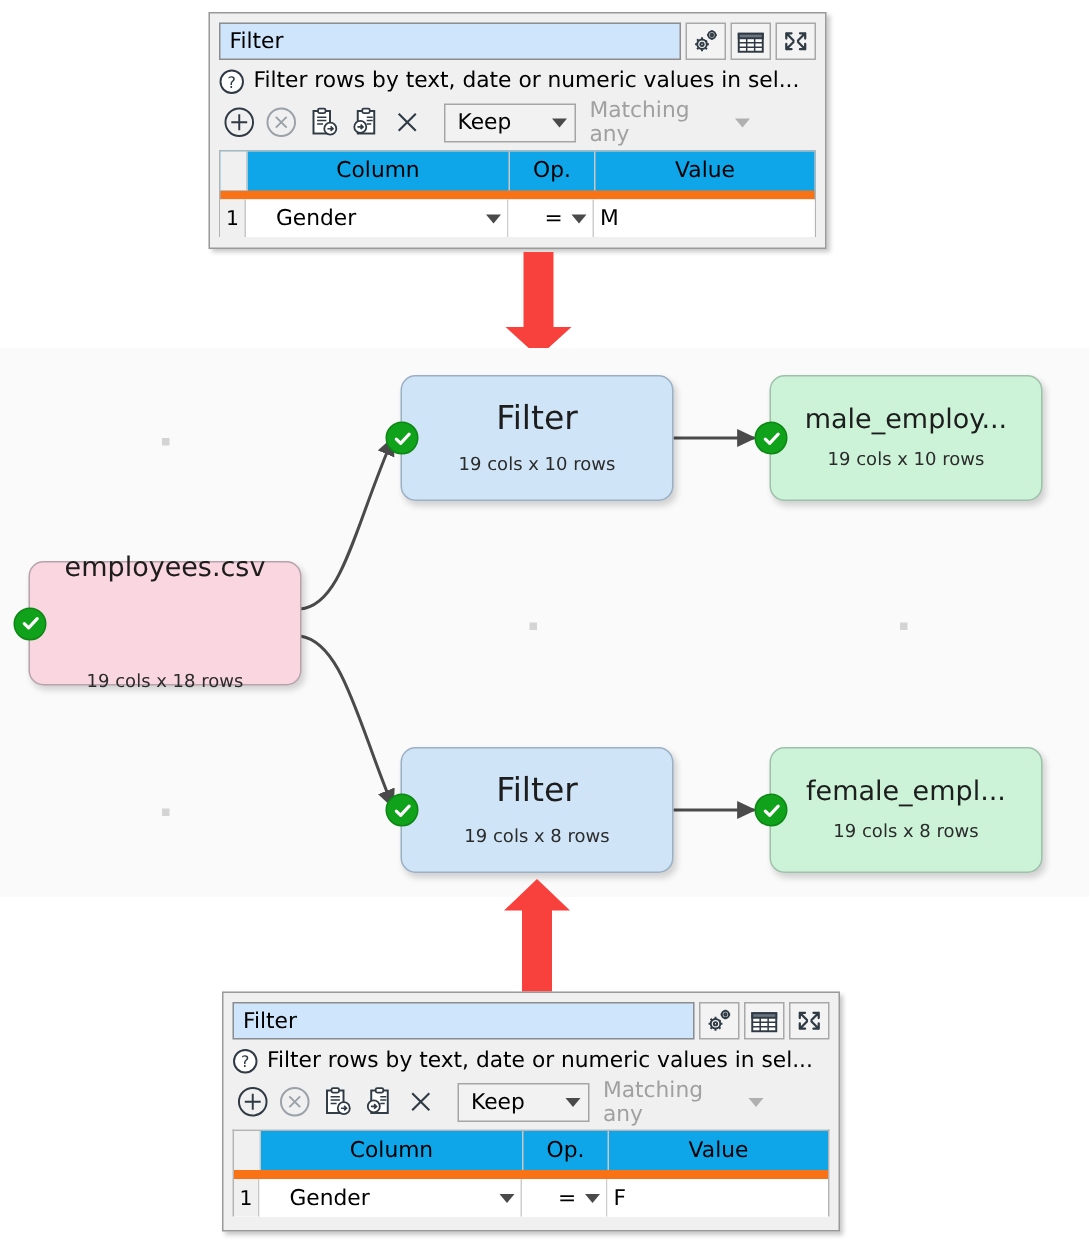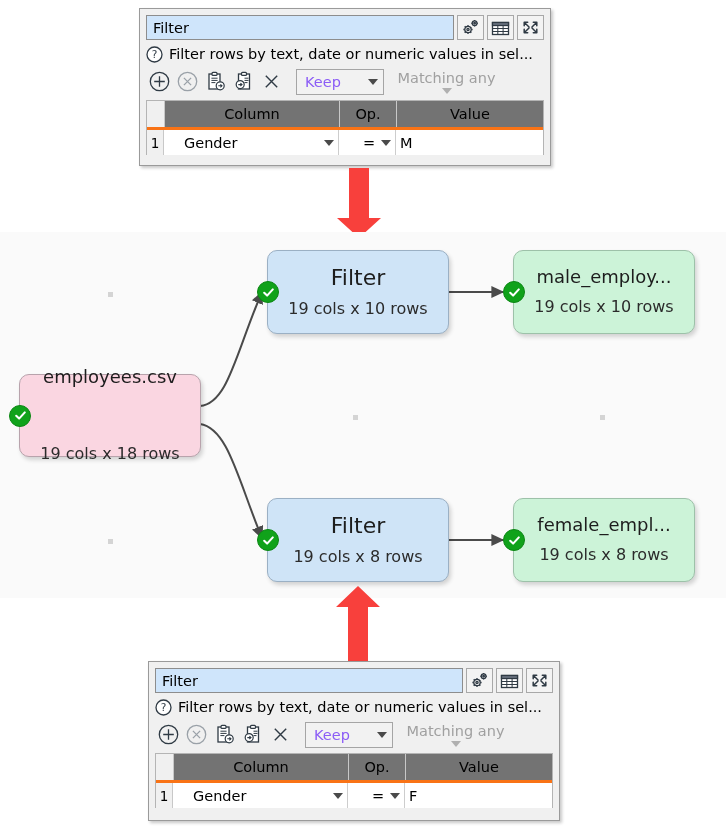--- a/index.html
+++ b/index.html
@@ -49,21 +49,21 @@
     align-items: center;
     justify-content: center;
   }
   .node .node-title {
     color: #1d1d1d;
     line-height: 1.05;
     white-space: nowrap;
   }
   .node .node-sub {
     color: #2b2b2b;
-    font-size: 16px;
+    font-size: 12px;
     margin-top: 10px;
     white-space: nowrap;
   }
   .node.source {
     background: #fad6e1;
     border-color: #b8a3ac;
   }
   .node.source .node-title { font-size: 18px; }
   .node.filter {
     background: #cfe4f7;
@@ -185,55 +185,54 @@
   .combo {
     height: 26px;
     box-sizing: border-box;
     background: #f2f2f2;
     border: 1px solid #a5a5a5;
     display: flex;
     align-items: center;
     justify-content: space-between;
     padding: 0 5px 0 8px;
     font-size: 14.5px;
-    color: #8b5cf6;
+    color: #000000;
     flex: 0 0 auto;
   }
   .combo.keep { width: 88px; margin-left: 10px; }
   .combo.matching {
     width: 116px;
     margin-left: 5px;
     border-color: transparent;
     background: transparent;
     color: #a0a0a0;
     padding-left: 2px;
-    flex-direction: column;
   }
   .caret {
     width: 0; height: 0;
     border-left: 5px solid transparent;
     border-right: 5px solid transparent;
     border-top: 6px solid #4a4a4a;
     flex: 0 0 auto;
   }
   .caret.dim { border-top-color: #b0b0b0; }
 
   
   .tbl {
     margin-top: 5px;
     border-top: 1px solid #b4b4b4;
     border-left: 1px solid #b4b4b4;
     border-right: 1px solid #b4b4b4;
     background: #fff;
   }
   .tbl-head {
     display: flex;
-    background: #737373;
+    background: #0ea5e9;
     height: 26px;
-    border-bottom: 3px solid #f97316;
+    border-bottom: 6px solid #f97316;
   }
   .tbl-head .corner {
     width: 17px;
     flex: 0 0 auto;
     border-right: 1px solid #c8c8c8;
     background: #f0f0f0;
   }
   .tbl-head .th {
     display: flex;
     align-items: center;

